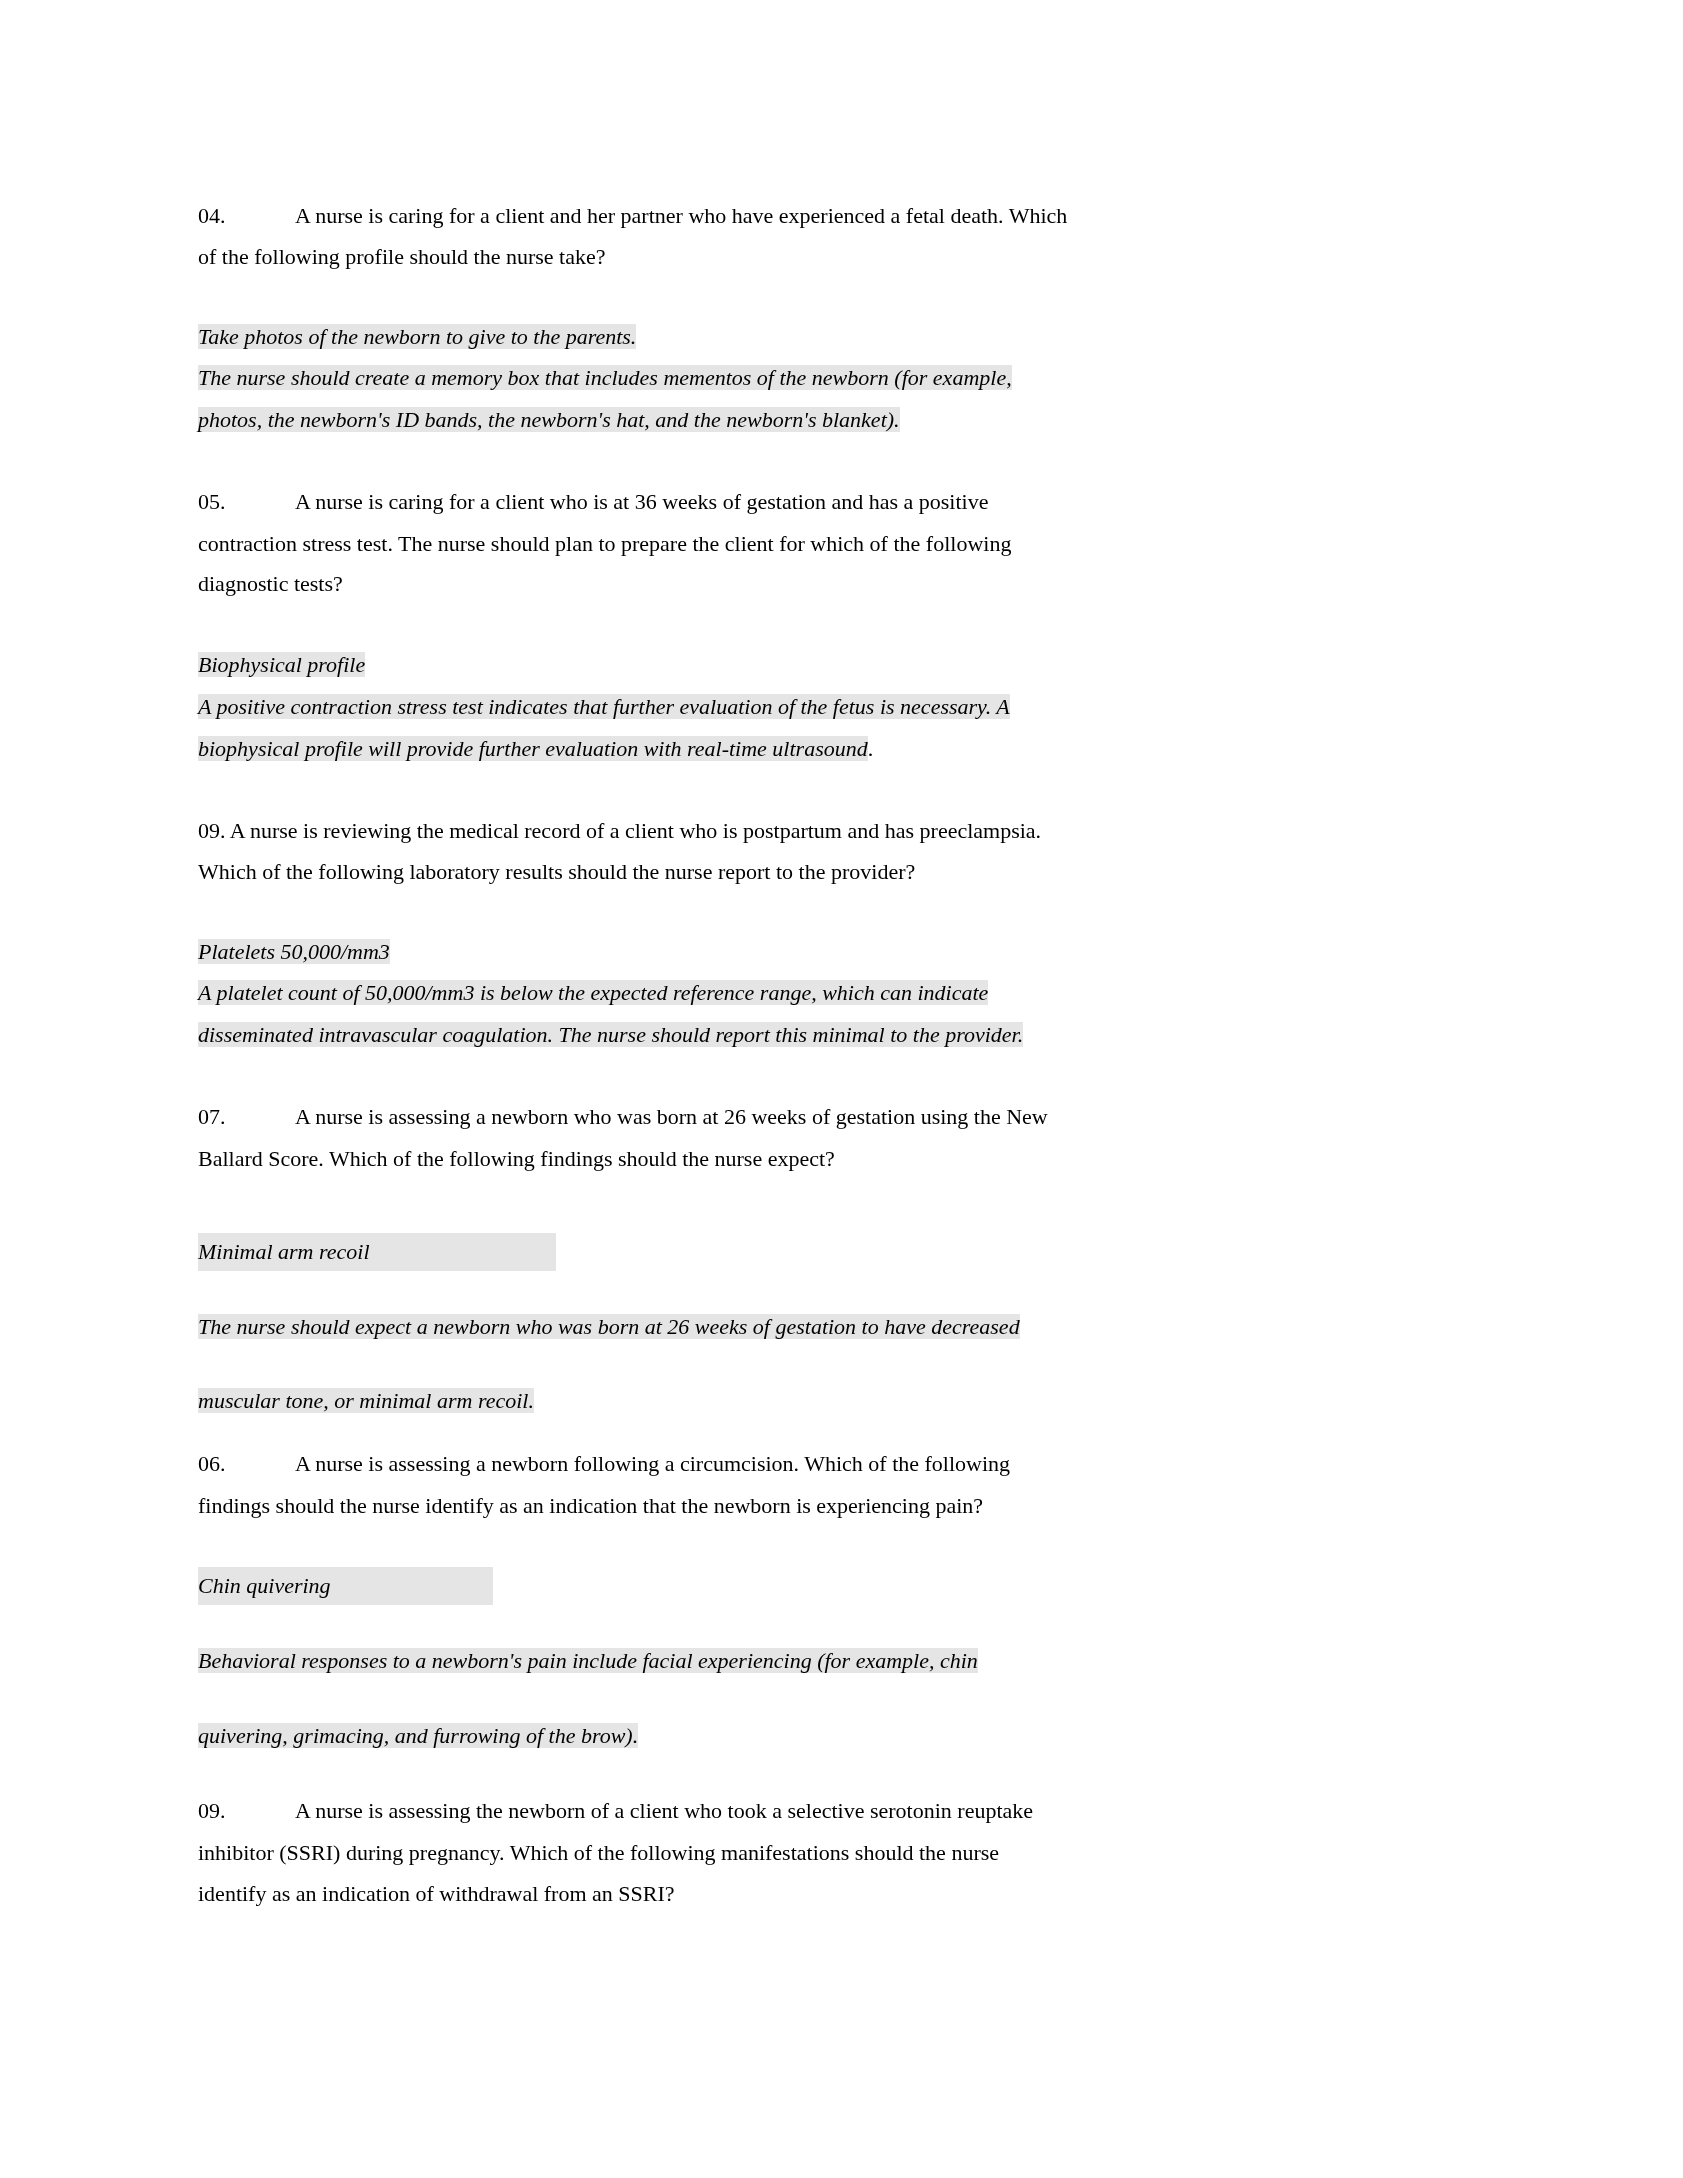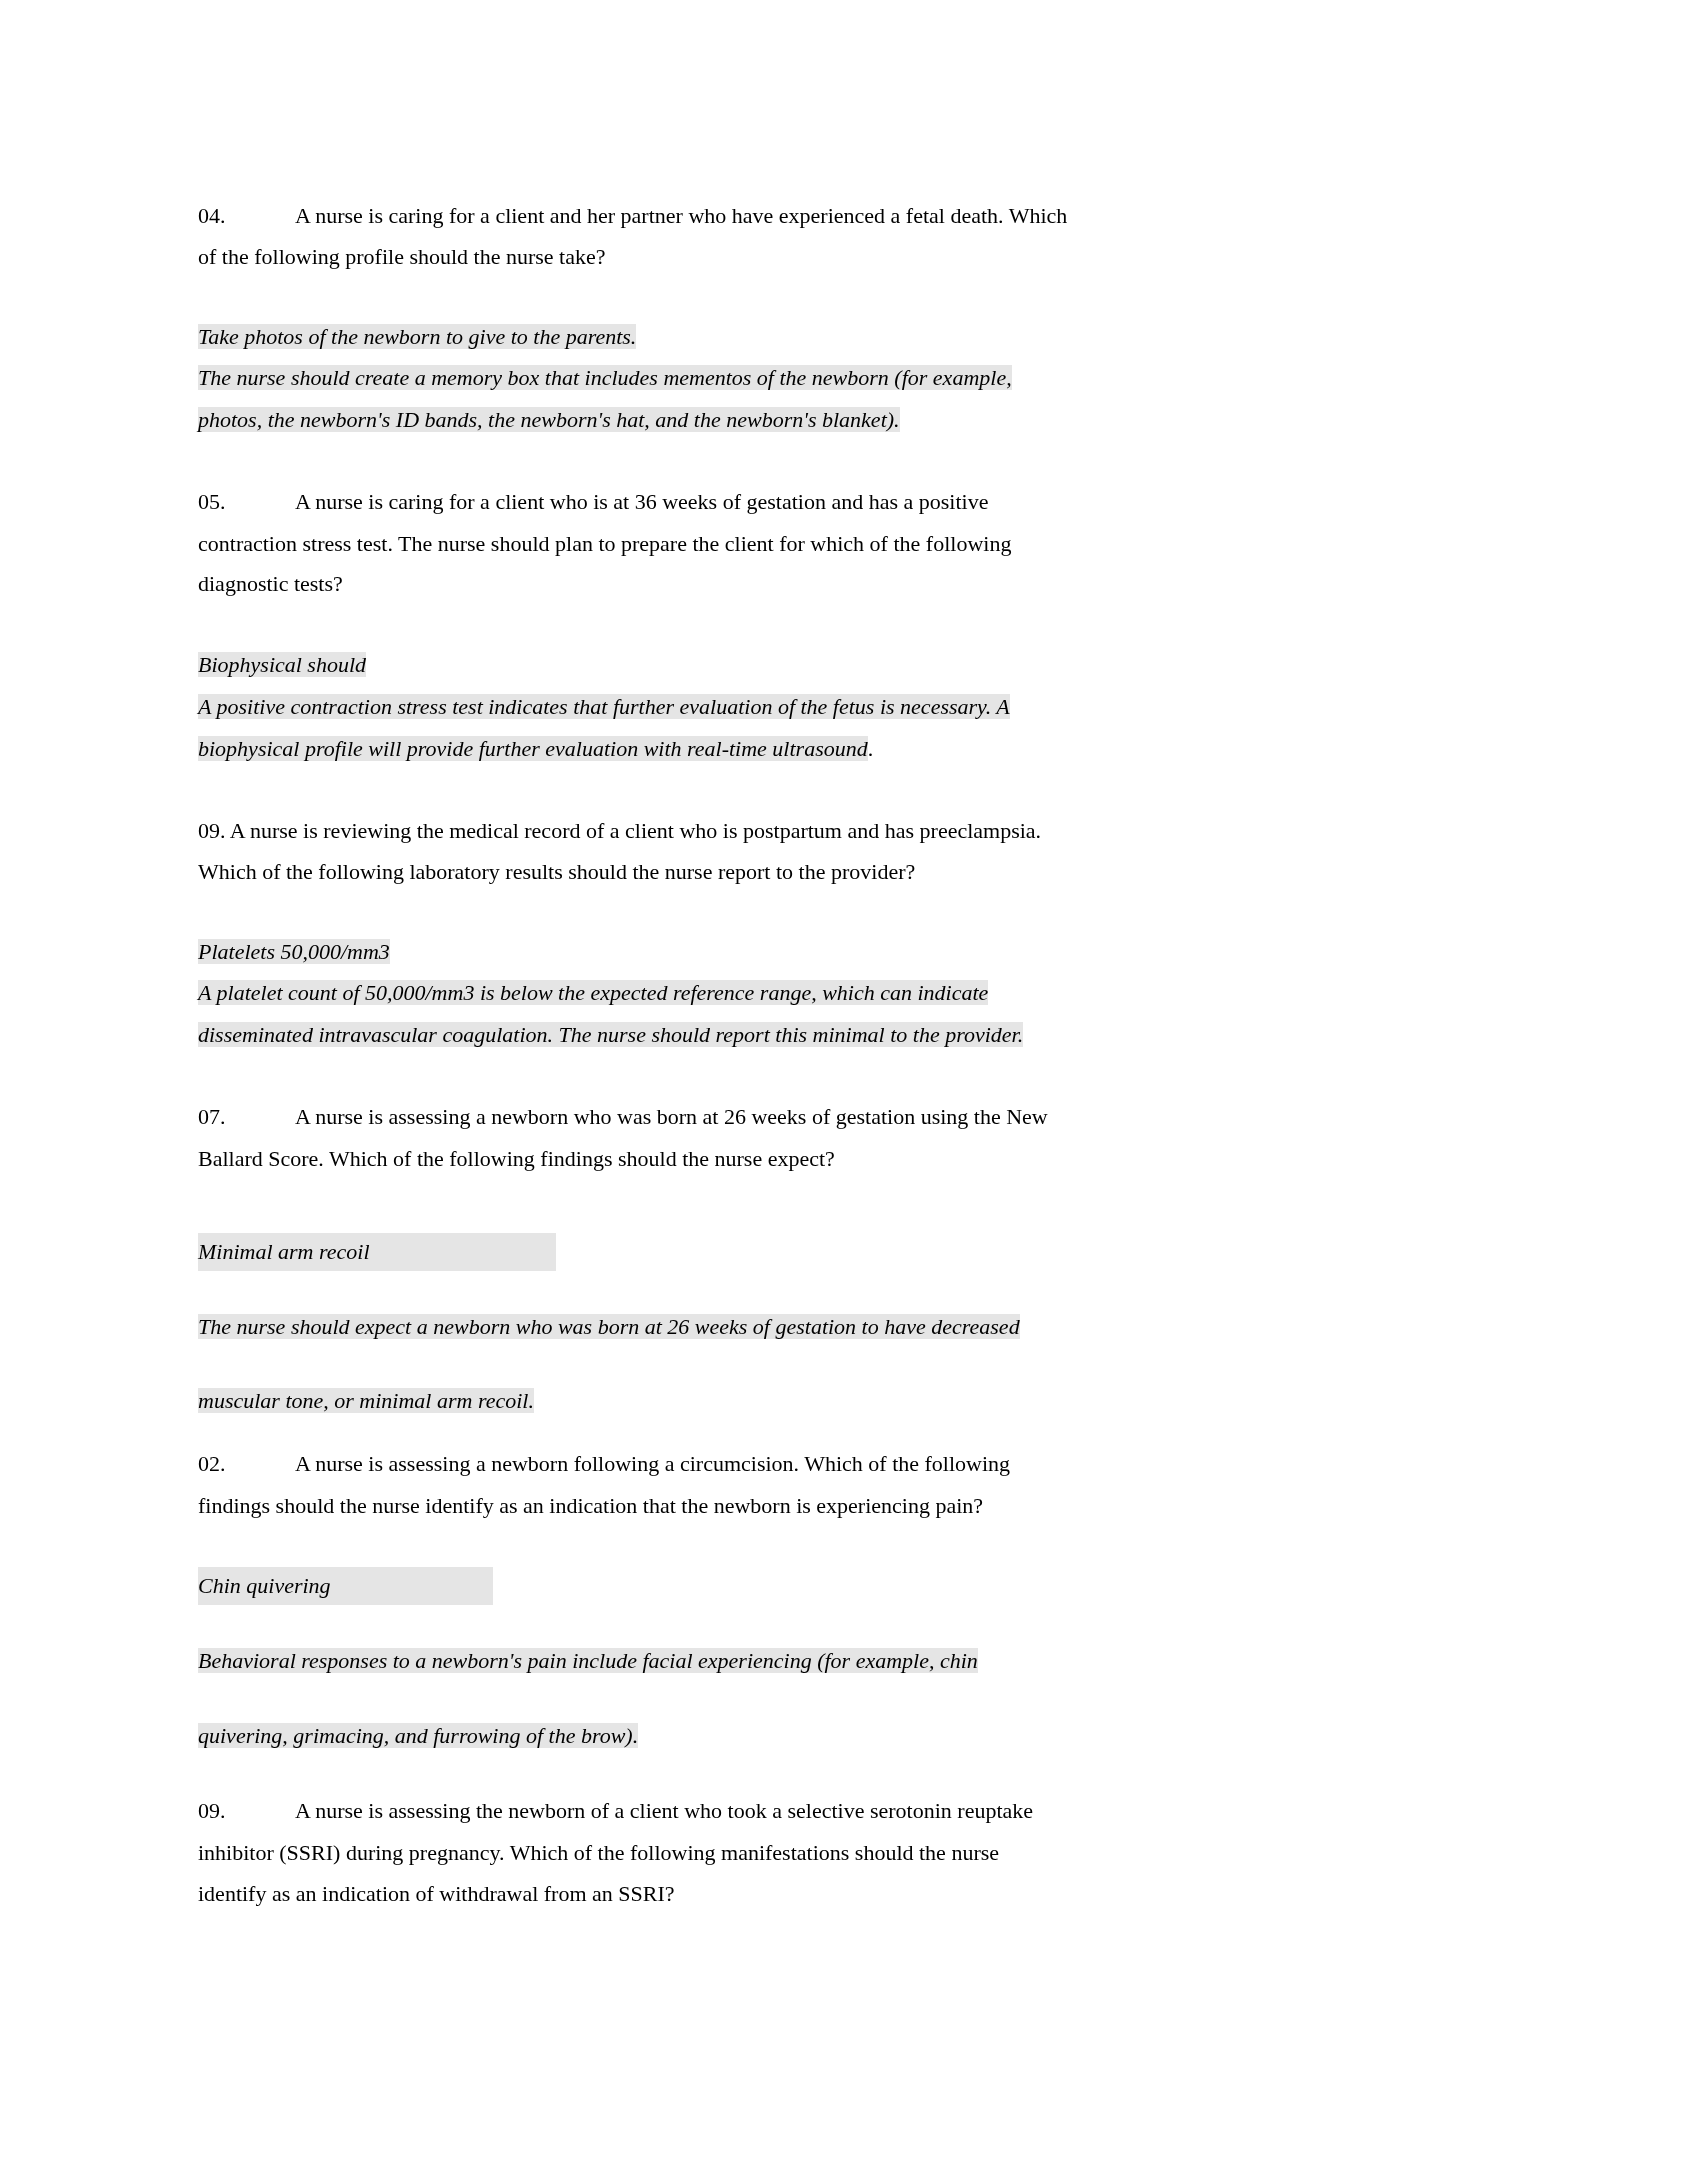--- a/index.html
+++ b/index.html
@@ -14,37 +14,37 @@
 
 <div class="line" style="top:197px"><span class="num">04.</span><span>A nurse is caring for a client and her partner who have experienced a fetal death. Which</span></div>
 <div class="line" style="top:238px">of the following profile should the nurse take?</div>
 <div class="line" style="top:318px"><span class="hl">Take photos of the newborn to give to the parents.</span></div>
 <div class="line" style="top:359px"><span class="hl">The nurse should create a memory box that includes mementos of the newborn (for example,</span></div>
 <div class="line" style="top:401px"><span class="hl">photos, the newborn's ID bands, the newborn's hat, and the newborn's blanket).</span></div>
 
 <div class="line" style="top:483px"><span class="num">05.</span><span>A nurse is caring for a client who is at 36 weeks of gestation and has a positive</span></div>
 <div class="line" style="top:525px">contraction stress test. The nurse should plan to prepare the client for which of the following</div>
 <div class="line" style="top:565px">diagnostic tests?</div>
-<div class="line" style="top:646px"><span class="hl">Biophysical should</span></div>
+<div class="line" style="top:646px"><span class="hl">Biophysical profile</span></div>
 <div class="line" style="top:688px"><span class="hl">A positive contraction stress test indicates that further evaluation of the fetus is necessary. A</span></div>
 <div class="line" style="top:730px"><span class="hl">biophysical profile will provide further evaluation with real-time ultrasound</span><span>.</span></div>
 
 <div class="line" style="top:812px"><span>09.</span> <span>A nurse is reviewing the medical record of a client who is postpartum and has preeclampsia.</span></div>
 <div class="line" style="top:853px">Which of the following laboratory results should the nurse report to the provider?</div>
 <div class="line" style="top:933px"><span class="hl">Platelets 50,000/mm3</span></div>
 <div class="line" style="top:974px"><span class="hl">A platelet count of 50,000/mm3 is below the expected reference range, which can indicate</span></div>
 <div class="line" style="top:1016px"><span class="hl">disseminated intravascular coagulation. The nurse should report this minimal to the provider.</span></div>
 
 <div class="line" style="top:1098px"><span class="num">07.</span><span>A nurse is assessing a newborn who was born at 26 weeks of gestation using the New</span></div>
 <div class="line" style="top:1140px">Ballard Score. Which of the following findings should the nurse expect?</div>
 <div class="line hl" style="top:1233px; width:358px">Minimal arm recoil</div>
 <div class="line" style="top:1308px"><span class="hl">The nurse should expect a newborn who was born at 26 weeks of gestation to have decreased</span></div>
 <div class="line" style="top:1382px"><span class="hl">muscular tone, or minimal arm recoil.</span></div>
 
-<div class="line" style="top:1445px"><span class="num">02.</span><span>A nurse is assessing a newborn following a circumcision. Which of the following</span></div>
+<div class="line" style="top:1445px"><span class="num">06.</span><span>A nurse is assessing a newborn following a circumcision. Which of the following</span></div>
 <div class="line" style="top:1487px">findings should the nurse identify as an indication that the newborn is experiencing pain?</div>
 <div class="line hl" style="top:1567px; width:295px">Chin quivering</div>
 <div class="line" style="top:1642px"><span class="hl">Behavioral responses to a newborn's pain include facial experiencing (for example, chin</span></div>
 <div class="line" style="top:1717px"><span class="hl">quivering, grimacing, and furrowing of the brow).</span></div>
 
 <div class="line" style="top:1792px"><span class="num">09.</span><span>A nurse is assessing the newborn of a client who took a selective serotonin reuptake</span></div>
 <div class="line" style="top:1834px">inhibitor (SSRI) during pregnancy. Which of the following manifestations should the nurse</div>
 <div class="line" style="top:1875px">identify as an indication of withdrawal from an SSRI?</div>
 
 

